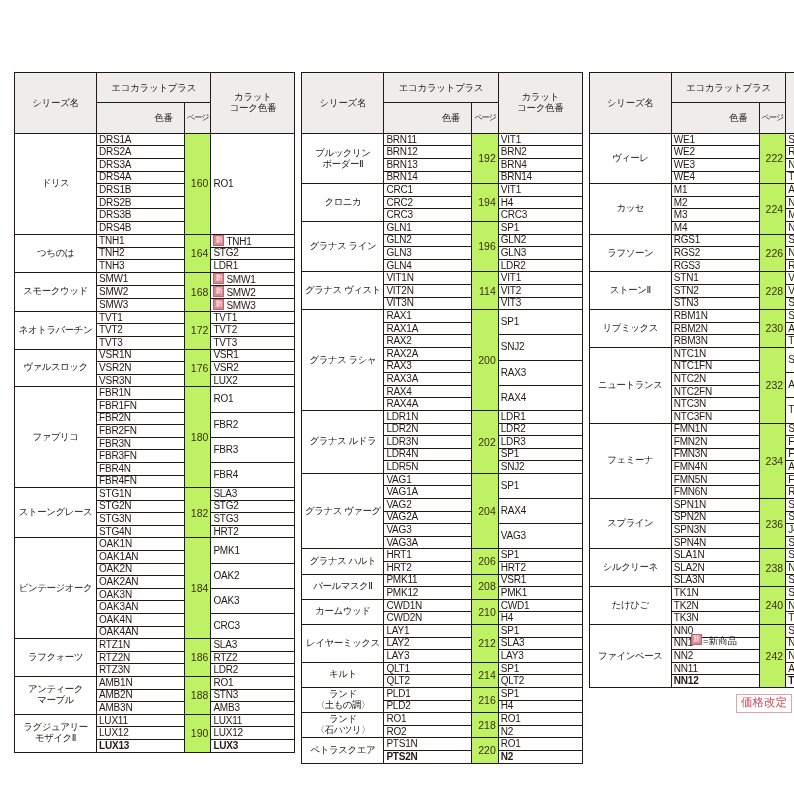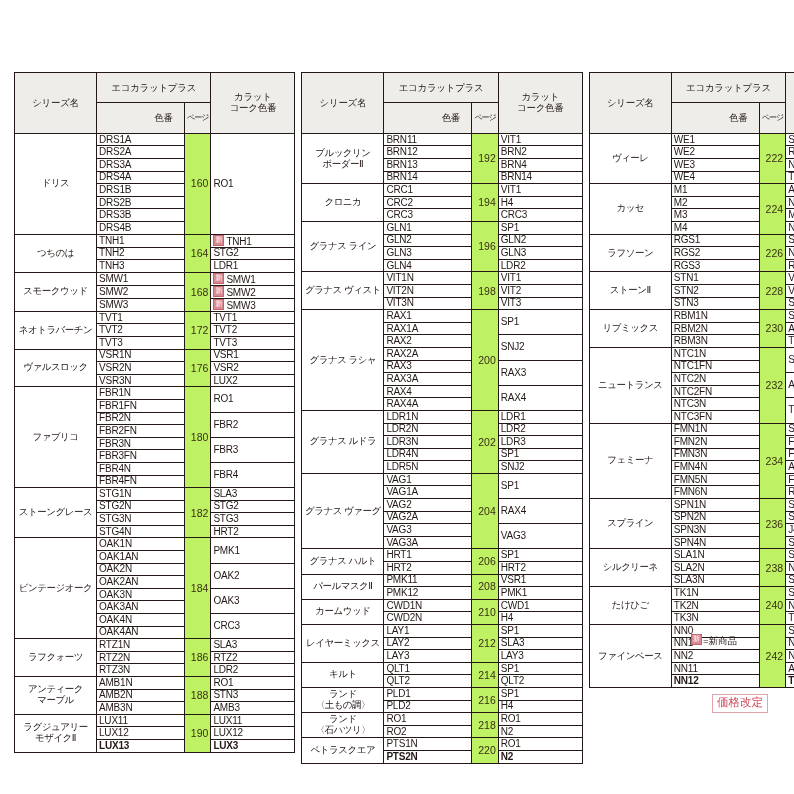--- a/index.html
+++ b/index.html
@@ -128,21 +128,21 @@
     left: 691px;
     top: 634px;
     font-size: 9.5px;
     color: #231815;
     white-space: nowrap;
   }
   .legend .new-badge { margin-right: 1px; }
 
   .price-badge {
     position: absolute;
-    left: 712px;
+    left: 736px;
     top: 694px;
     border: 1.4px solid #e0a5ab;
     color: #cf4b5b;
     font-size: 11.5px;
     letter-spacing: 0px;
     padding: 2px 4px 3px 4px;
     background: #ffffff;
     white-space: nowrap;
     line-height: 1;
   }
@@ -433,21 +433,21 @@
               <td class="code">GLN3</td>
               <td class="carat">GLN3</td>
             </tr>
             <tr>
               <td class="code">GLN4</td>
               <td class="carat">LDR2</td>
             </tr>
             <tr class="group-start">
               <td class="series" rowspan="3">グラナス ヴィスト</td>
               <td class="code">VIT1N</td>
-              <td class="page spanning" rowspan="3">198</td>
+              <td class="page spanning" rowspan="3">114</td>
               <td class="carat">VIT1</td>
             </tr>
             <tr>
               <td class="code">VIT2N</td>
               <td class="carat">VIT2</td>
             </tr>
             <tr>
               <td class="code">VIT3N</td>
               <td class="carat">VIT3</td>
             </tr>

